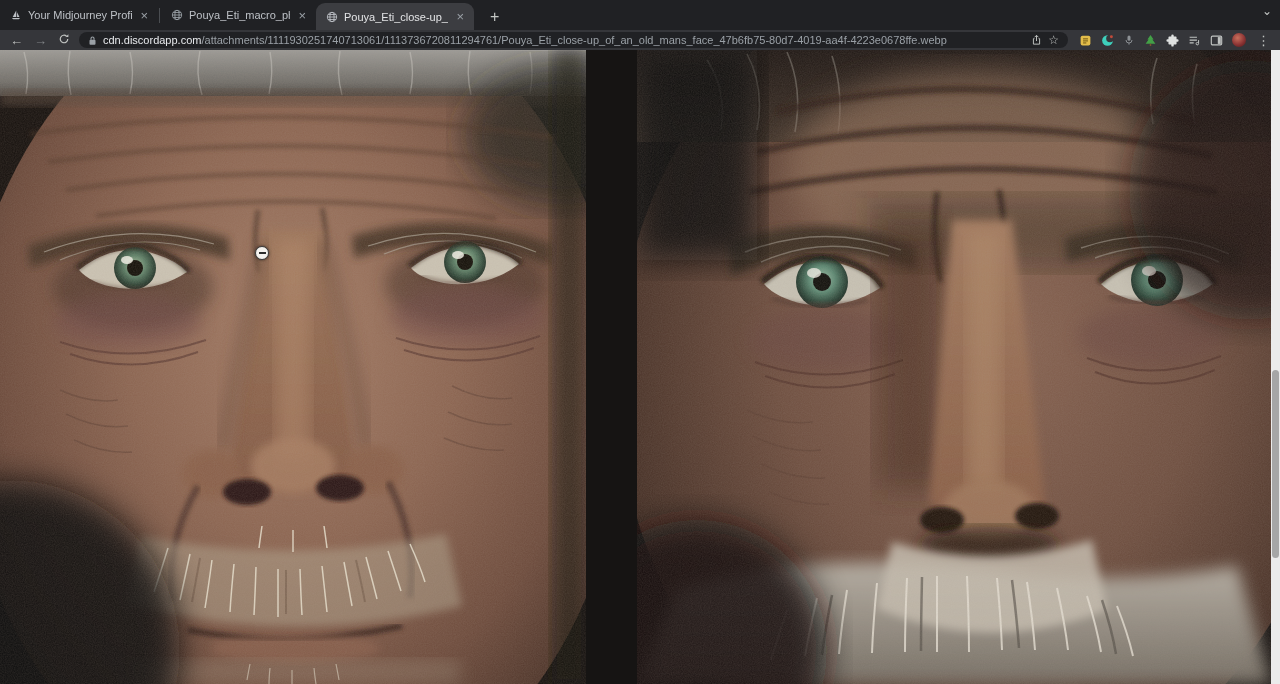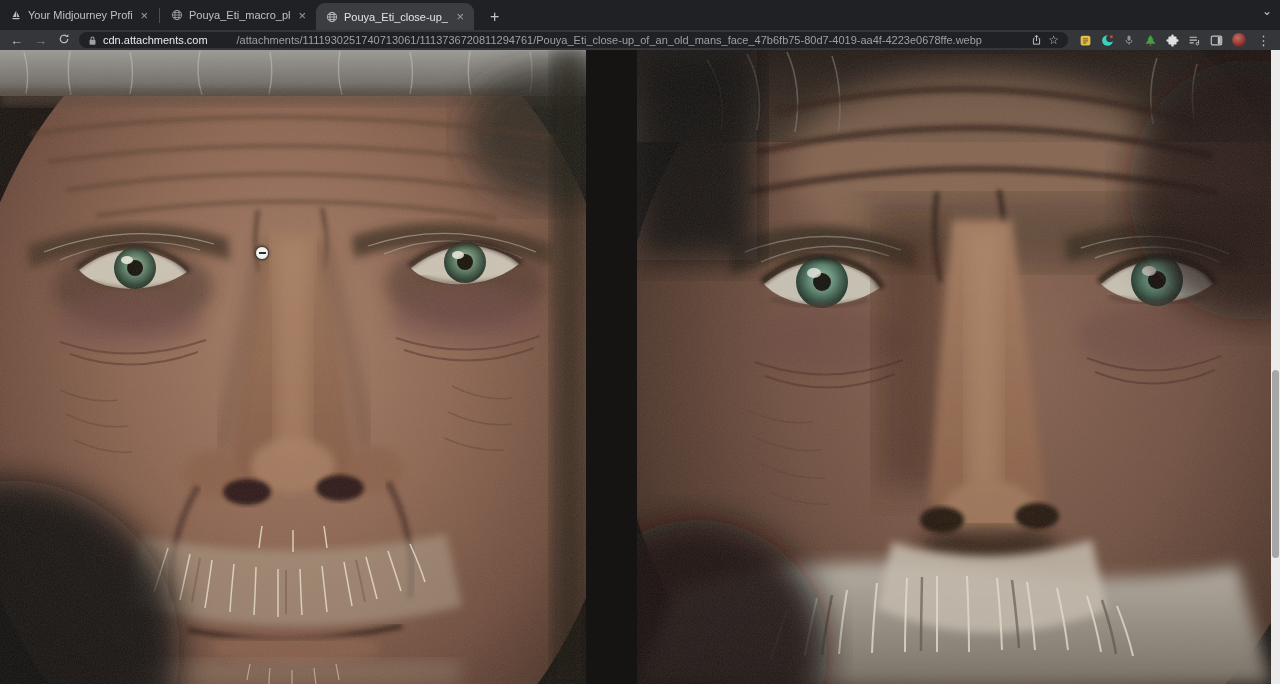--- a/index.html
+++ b/index.html
@@ -24,21 +24,21 @@
 
   
   .toolbar{position:absolute;top:30px;left:0;width:100%;height:20px;background:#35363a;
     display:flex;align-items:center;padding:0 8px;box-sizing:border-box;gap:7px;}
   .navbtn{border:0;background:none;color:#c0c3c1;font-size:13px;line-height:1;padding:0 2px;cursor:pointer;}
   .navbtn.dim{color:#808487;}
   .omnibox{flex:1;height:16px;background:#202124;border-radius:8px;display:flex;
     align-items:center;gap:6px;padding:0 9px;min-width:0;cursor:text;}
   .url{flex:1;font-size:11px;white-space:nowrap;overflow:hidden;min-width:0;}
   .url .host{color:#e8eaed;}
-  .url .path{color:#9aa0a6;padding-left:29px;}
+  .url .path{color:#9aa0a6;}
   .boxbtn{border:0;background:none;color:#c0c3c1;font-size:12px;line-height:1;padding:0;cursor:pointer;
     display:flex;align-items:center;}
   .extrow{display:flex;align-items:center;gap:9px;margin-left:4px;}
   .ext{display:flex;align-items:center;cursor:pointer;}
   .avatar{width:14px;height:14px;border-radius:50%;cursor:pointer;
     background:radial-gradient(circle at 40% 35%,#c8705c 0%,#8c3434 55%,#4a1616 100%);}
   .menu-dots{color:#c0c3c1;font-size:13px;cursor:pointer;padding:0 2px;}
 
   
   .content{position:absolute;top:50px;left:0;width:1280px;height:634px;background:#161413;overflow:hidden;}
@@ -112,21 +112,21 @@
         </svg>
     </button>
 
     <div class="omnibox">
       <span class="boxbtn">
         <svg width="9" height="11" viewBox="0 0 12 14">
             <rect x="2" y="6" width="8" height="6.5" rx="1.2" fill="#9aa0a6"></rect>
             <path d="M4 6 V4.4 a2 2 0 0 1 4 0 V6" stroke="#9aa0a6" stroke-width="1.5" fill="none"></path>
           </svg>
       </span>
-      <span class="url"><span class="host">cdn.attachments.com</span><span class="path">/attachments/1111930251740713061/1113736720811294761/Pouya_Eti_close-up_of_an_old_mans_face_47b6fb75-80d7-4019-aa4f-4223e0678ffe.webp</span></span>
+      <span class="url"><span class="host">cdn.discordapp.com</span><span class="path">/attachments/1111930251740713061/1113736720811294761/Pouya_Eti_close-up_of_an_old_mans_face_47b6fb75-80d7-4019-aa4f-4223e0678ffe.webp</span></span>
       <span class="boxbtn">
         <svg width="11" height="12" viewBox="0 0 16 16" fill="none" stroke="#c0c3c1" stroke-width="1.4">
             <path d="M5 6 H3.5 V14 H12.5 V6 H11"></path>
             <path d="M8 1.5 V9.5"></path>
             <path d="M5.2 4 L8 1.2 L10.8 4"></path>
           </svg>
       </span>
       <button class="boxbtn">☆</button>
     </div>
 

